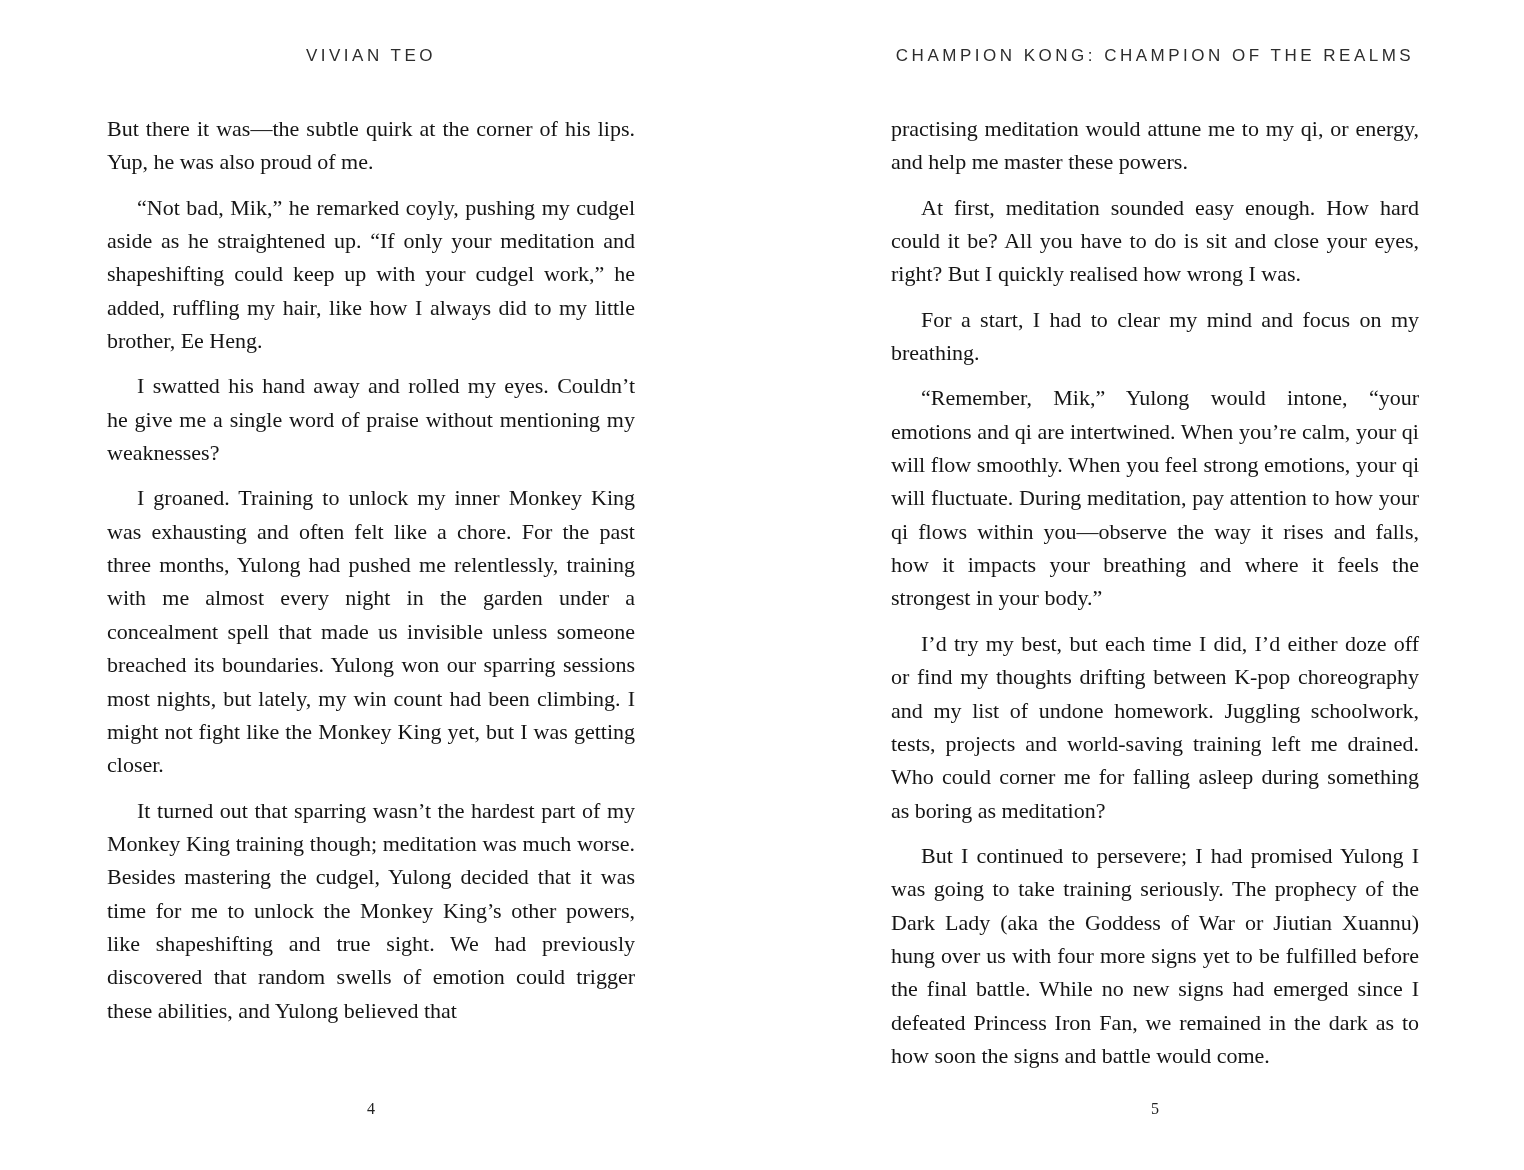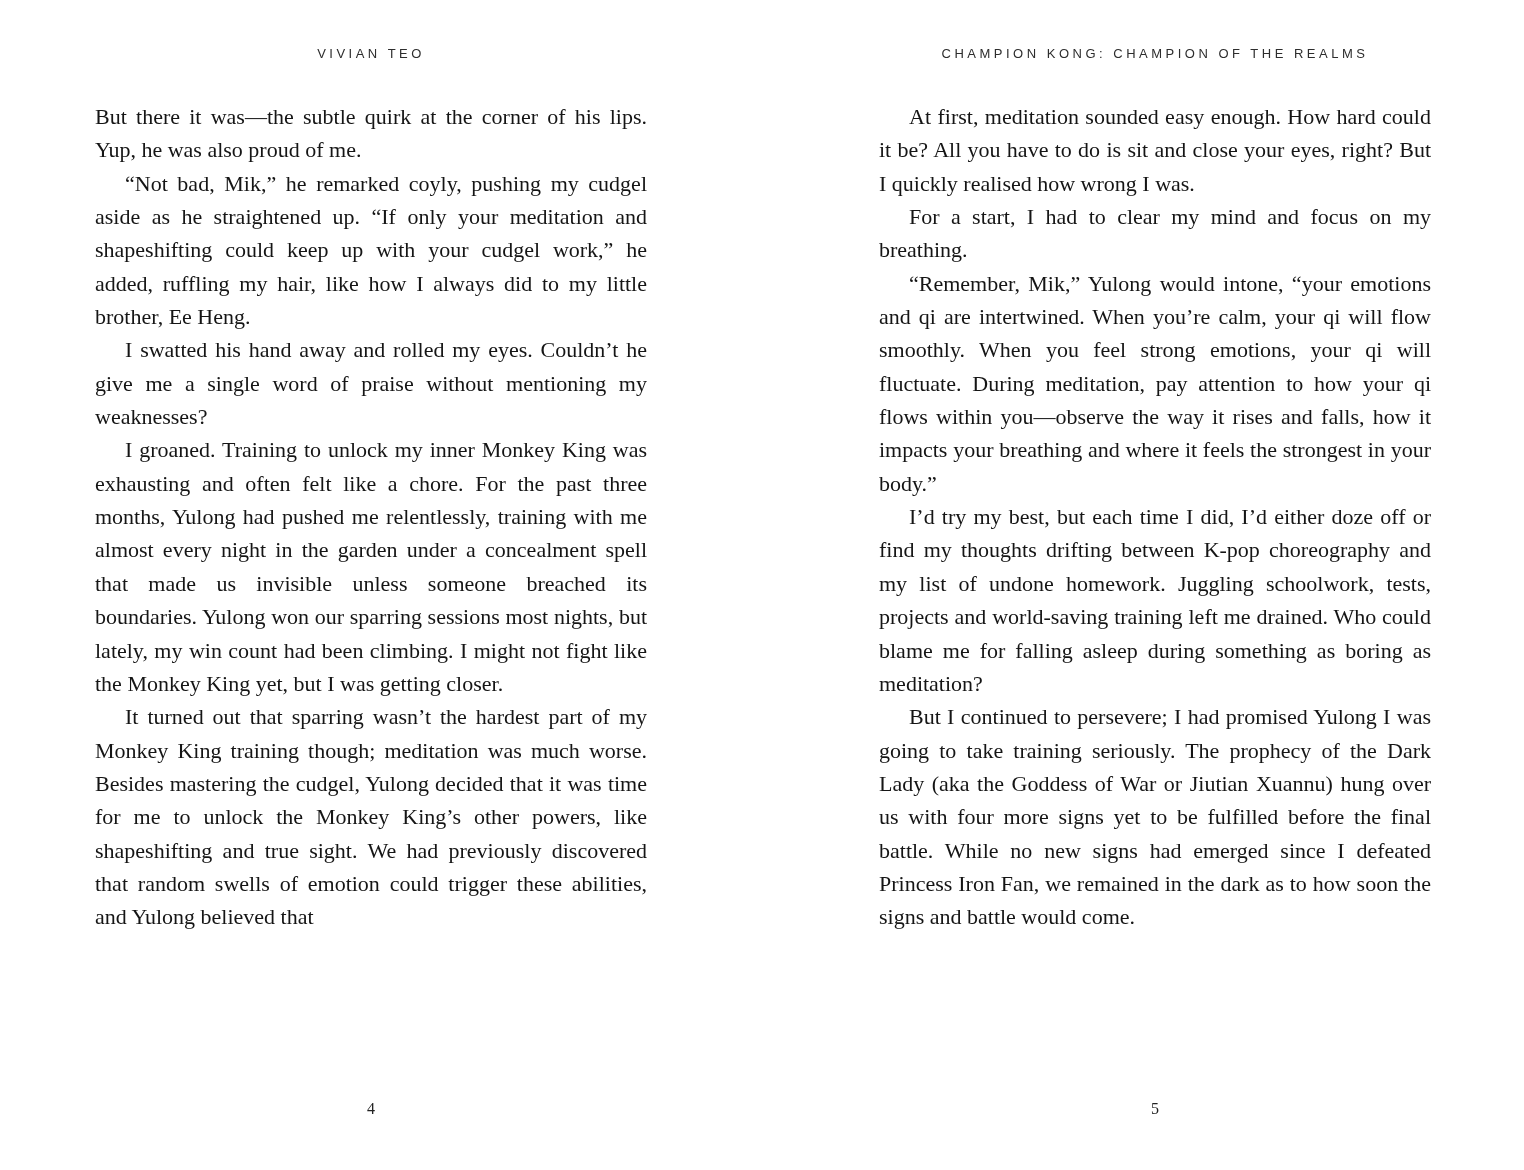--- a/index.html
+++ b/index.html
@@ -27,39 +27,39 @@
   }
   .page-left  { left: 95px; }
   .page-right { left: 879px; }
   .running-head {
     position: absolute;
     top: 46px;
     left: 0;
     right: 0;
     text-align: center;
     font-family: "Liberation Sans", sans-serif;
-    font-size: 13px;
+    font-size: 17px;
     font-weight: 400;
     letter-spacing: 3.5px;
     color: #2d2d2d;
     white-space: nowrap;
   }
   .body-text {
     position: absolute;
     top: 100px;
     left: 0;
     width: 552px;
     color: #151515;
     font-size: 22px;
     line-height: 33.35px;
     text-align: justify;
     text-justify: inter-word;
   }
   .para {
-    margin: 0;
+    margin: 12px;
     padding: 0;
   }
   .para.indent { text-indent: 30px; }
   .em { }
   .page-num {
     position: absolute;
     top: 1100px;
     left: 0;
     right: 0;
     text-align: center;
@@ -81,22 +81,23 @@
         <p class="para indent"><span>I swatted his hand away and rolled my eyes. Couldn’t he give me a single word of praise without mentioning my weaknesses?</span></p>
         <p class="para indent"><span>I groaned. Training to unlock my inner Monkey King was exhausting and often felt like a chore. For the past three months, Yulong had pushed me relentlessly, training with me almost every night in the garden under a concealment spell that made us invisible unless someone breached its boundaries. Yulong won our sparring sessions most nights, but lately, my win count had been climbing. I might not fight like the Monkey King yet, but I was getting closer.</span></p>
         <p class="para indent"><span>It turned out that sparring wasn’t the hardest part of my Monkey King training though; meditation was much worse. Besides mastering the cudgel, Yulong decided that it was time for me to unlock the Monkey King’s other powers, like shapeshifting and true sight. We had previously discovered that random swells of emotion could trigger these abilities, and Yulong believed that</span></p>
       </div>
     <div class="page-num">4</div>
   </div>
 
   <div class="page page-right">
     <div class="running-head">CHAMPION KONG: CHAMPION OF THE REALMS</div>
     <div class="body-text">
+        <p class="para"><span>practising meditation would attune me to my qi, or energy, and help me master these powers.</span></p>
         <p class="para indent"><span>At first, meditation sounded easy enough. How hard could it be? All you have to do is sit and close your eyes, right? But I quickly realised how wrong I was.</span></p>
         <p class="para indent"><span>For a start, I had to clear my mind and focus on my breathing.</span></p>
         <p class="para indent"><span>“Remember, Mik,” Yulong would intone, “your emotions and qi are intertwined. When you’re calm, your qi will flow smoothly. When you feel strong emotions, your qi will fluctuate. During meditation, pay attention to how your qi flows within you—observe the way it rises and falls, how it impacts your breathing and where it feels the strongest in your body.”</span></p>
-        <p class="para indent"><span>I’d try my best, but each time I did, I’d either doze off or find my thoughts drifting between K-pop choreography and my list of undone homework. Juggling schoolwork, tests, projects and world-saving training left me drained. Who could blame me for falling asleep during something as </span><span class="em">boring</span><span> as meditation?</span></p>
+        <p class="para indent"><span>I’d try my best, but each time I did, I’d either doze off or find my thoughts drifting between K-pop choreography and my list of undone homework. Juggling schoolwork, tests, projects and world-saving training left me drained. Who could corner me for falling asleep during something as </span><span class="em">boring</span><span> as meditation?</span></p>
         <p class="para indent"><span>But I continued to persevere; I had promised Yulong I was going to take training seriously. The prophecy of the Dark Lady (aka the Goddess of War or Jiutian Xuannu) hung over us with four more signs yet to be fulfilled before the final battle. While no new signs had emerged since I defeated Princess Iron Fan, we remained in the dark as to how soon the signs and battle would come.</span></p>
       </div>
     <div class="page-num">5</div>
   </div>
 
 </div>
 
 </body></html>

